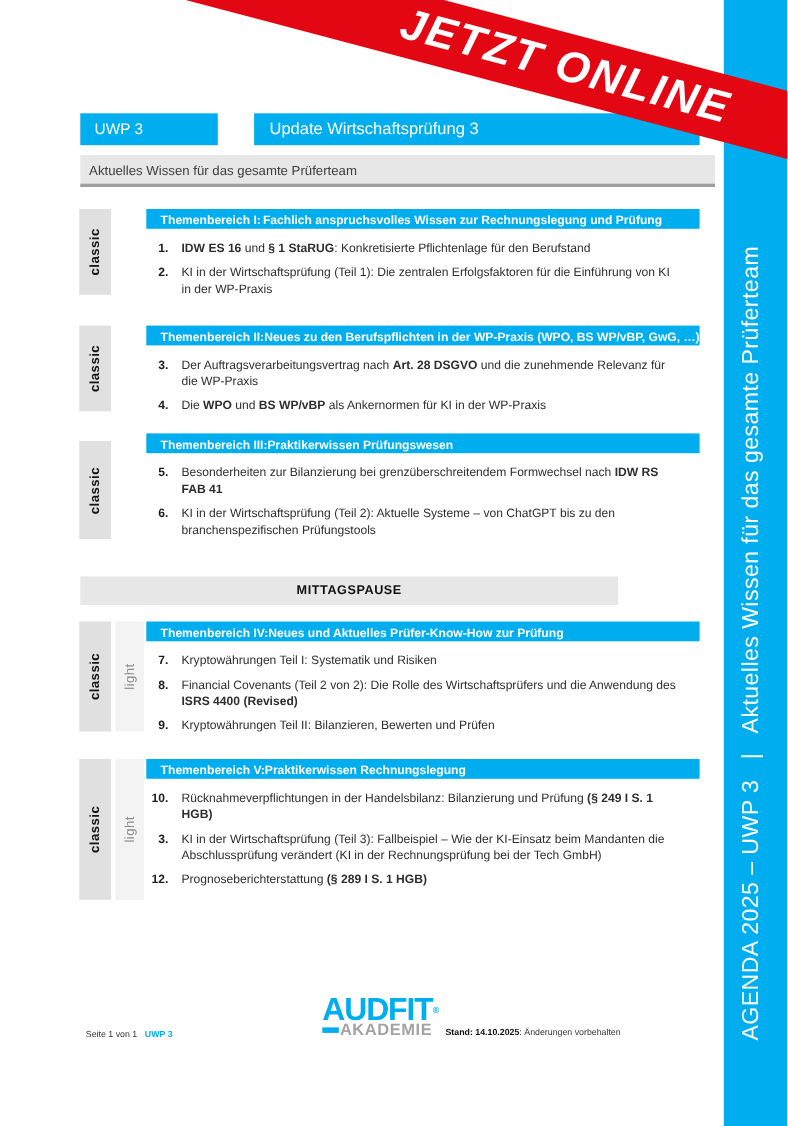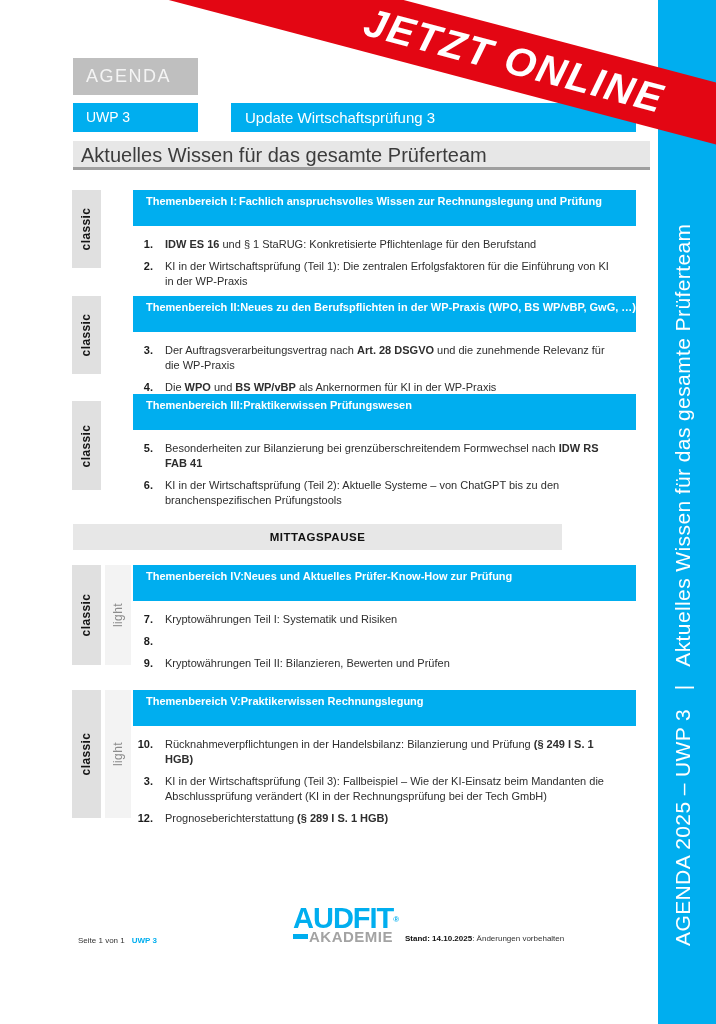--- a/index.html
+++ b/index.html
@@ -15,28 +15,28 @@
         justify-content:center;z-index:5;padding-left:12px;}
   .banner span{color:#fff;font-weight:bold;font-style:italic;font-size:40px;letter-spacing:2px;white-space:nowrap;}
   
   .agenda-box{position:absolute;left:73px;top:58px;width:125px;height:37px;background:#bfbfbf;
         color:#f4f4f4;font-size:18px;letter-spacing:1.5px;line-height:37px;padding-left:13px;box-sizing:border-box;}
   .uwp-box{position:absolute;left:73px;top:103px;width:125px;height:29px;background:#00aeef;
         color:#fff;font-size:14px;line-height:29px;padding-left:13px;box-sizing:border-box;}
   .course-box{position:absolute;left:231px;top:103px;width:405px;height:29px;background:#00aeef;
         color:#fff;font-size:15px;line-height:29px;padding-left:14px;box-sizing:border-box;}
   .subtitle-bar{position:absolute;left:73px;top:141px;width:577px;height:29px;background:#e7e7e7;
-        border-bottom:3px solid #9f9f9f;color:#3c3c3c;font-size:20px;line-height:29px;padding-left:8px;box-sizing:border-box;}
+        border-bottom:3px solid #9f9f9f;color:#3c3c3c;font-size:12px;line-height:29px;padding-left:8px;box-sizing:border-box;}
   
   .strip{position:absolute;width:29px;background:#e0e0e0;display:flex;align-items:center;justify-content:center;}
   .strip span{transform:rotate(-90deg);white-space:nowrap;font-weight:bold;font-size:12px;letter-spacing:.4px;color:#141414;}
   .strip.light{width:26px;background:#f3f3f3;}
   .strip.light span{font-weight:normal;color:#8c8c8c;}
   .sec{position:absolute;left:133px;width:503px;}
-  .sec-head{height:36px;background:#00aeef;color:#fff;font-weight:bold;font-size:11px;
+  .sec-head{height:18px;background:#00aeef;color:#fff;font-weight:bold;font-size:11px;
         line-height:22px;padding-left:13px;box-sizing:border-box;display:flex;}
   .sec-label{display:inline-block;min-width:93px;}
   .items{margin-top:11px;}
   .item{display:flex;margin-bottom:7px;font-size:11px;line-height:15px;color:#2e2e2e;}
   .item-num{flex:0 0 20px;text-align:right;font-weight:bold;color:#1c1c1c;}
   .item-text{width:452px;margin-left:12px;}
   
   .break-bar{position:absolute;left:73px;top:524px;width:489px;height:26px;background:#e7e7e7;
         text-align:center;line-height:26px;font-weight:bold;font-size:11.5px;letter-spacing:.5px;color:#111;}
   
@@ -56,37 +56,36 @@
 
 <div class="page">
 
   <div class="sidebar"></div>
   <div class="sidebar-vtext">AGENDA 2025 – UWP 3   |   Aktuelles Wissen für das gesamte Prüferteam</div>
 
   <div class="banner">
     <span>JETZT ONLINE</span>
   </div>
 
-  <div class="agenda-box">AGENDA</div>
   <div class="uwp-box">UWP 3</div>
   <div class="course-box">Update Wirtschaftsprüfung 3</div>
   <div class="subtitle-bar">Aktuelles Wissen für das gesamte Prüferteam</div>
 
   <div class="strip" style="left:72px;top:190px;height:78px;">
     <span>classic</span>
   </div>
   <div class="sec" style="top:190px;">
     <div class="sec-head">
       <span class="sec-label">Themenbereich I:</span>
       <span>Fachlich anspruchsvolles Wissen zur Rechnungslegung und Prüfung</span>
     </div>
     <div class="items">
       <div class="item">
         <span class="item-num">1.</span>
-        <span class="item-text"><span style="font-weight: bold;">IDW ES 16</span><span> und </span><span style="font-weight: normal;">§ 1 StaRUG</span><span>: Konkretisierte Pflichtenlage für den Berufstand</span></span>
+        <span class="item-text"><span style="font-weight: bold;">IDW ES 16</span><span> und </span><span style="font-weight: bold;">§ 1 StaRUG</span><span>: Konkretisierte Pflichtenlage für den Berufstand</span></span>
       </div>
       <div class="item">
         <span class="item-num">2.</span>
         <span class="item-text"><span>KI in der Wirtschaftsprüfung (Teil 1): Die zentralen Erfolgsfaktoren für die Einführung von KI in der WP-Praxis</span></span>
       </div>
     </div>
   </div>
 
   <div class="strip" style="left:72px;top:296px;height:78px;">
     <span>classic</span>
@@ -141,20 +140,21 @@
       <span class="sec-label">Themenbereich IV:</span>
       <span>Neues und Aktuelles Prüfer-Know-How zur Prüfung</span>
     </div>
     <div class="items">
       <div class="item">
         <span class="item-num">7.</span>
         <span class="item-text"><span>Kryptowährungen Teil I: Systematik und Risiken</span></span>
       </div>
       <div class="item">
         <span class="item-num">8.</span>
+        <span class="item-text"><span>Financial Covenants (Teil 2 von 2): Die Rolle des Wirtschaftsprüfers und die Anwendung des </span><span style="font-weight: bold;">ISRS 4400 (Revised)</span></span>
       </div>
       <div class="item">
         <span class="item-num">9.</span>
         <span class="item-text"><span>Kryptowährungen Teil II: Bilanzieren, Bewerten und Prüfen</span></span>
       </div>
     </div>
   </div>
 
   <div class="strip" style="left:72px;top:690px;height:128px;">
     <span>classic</span>

